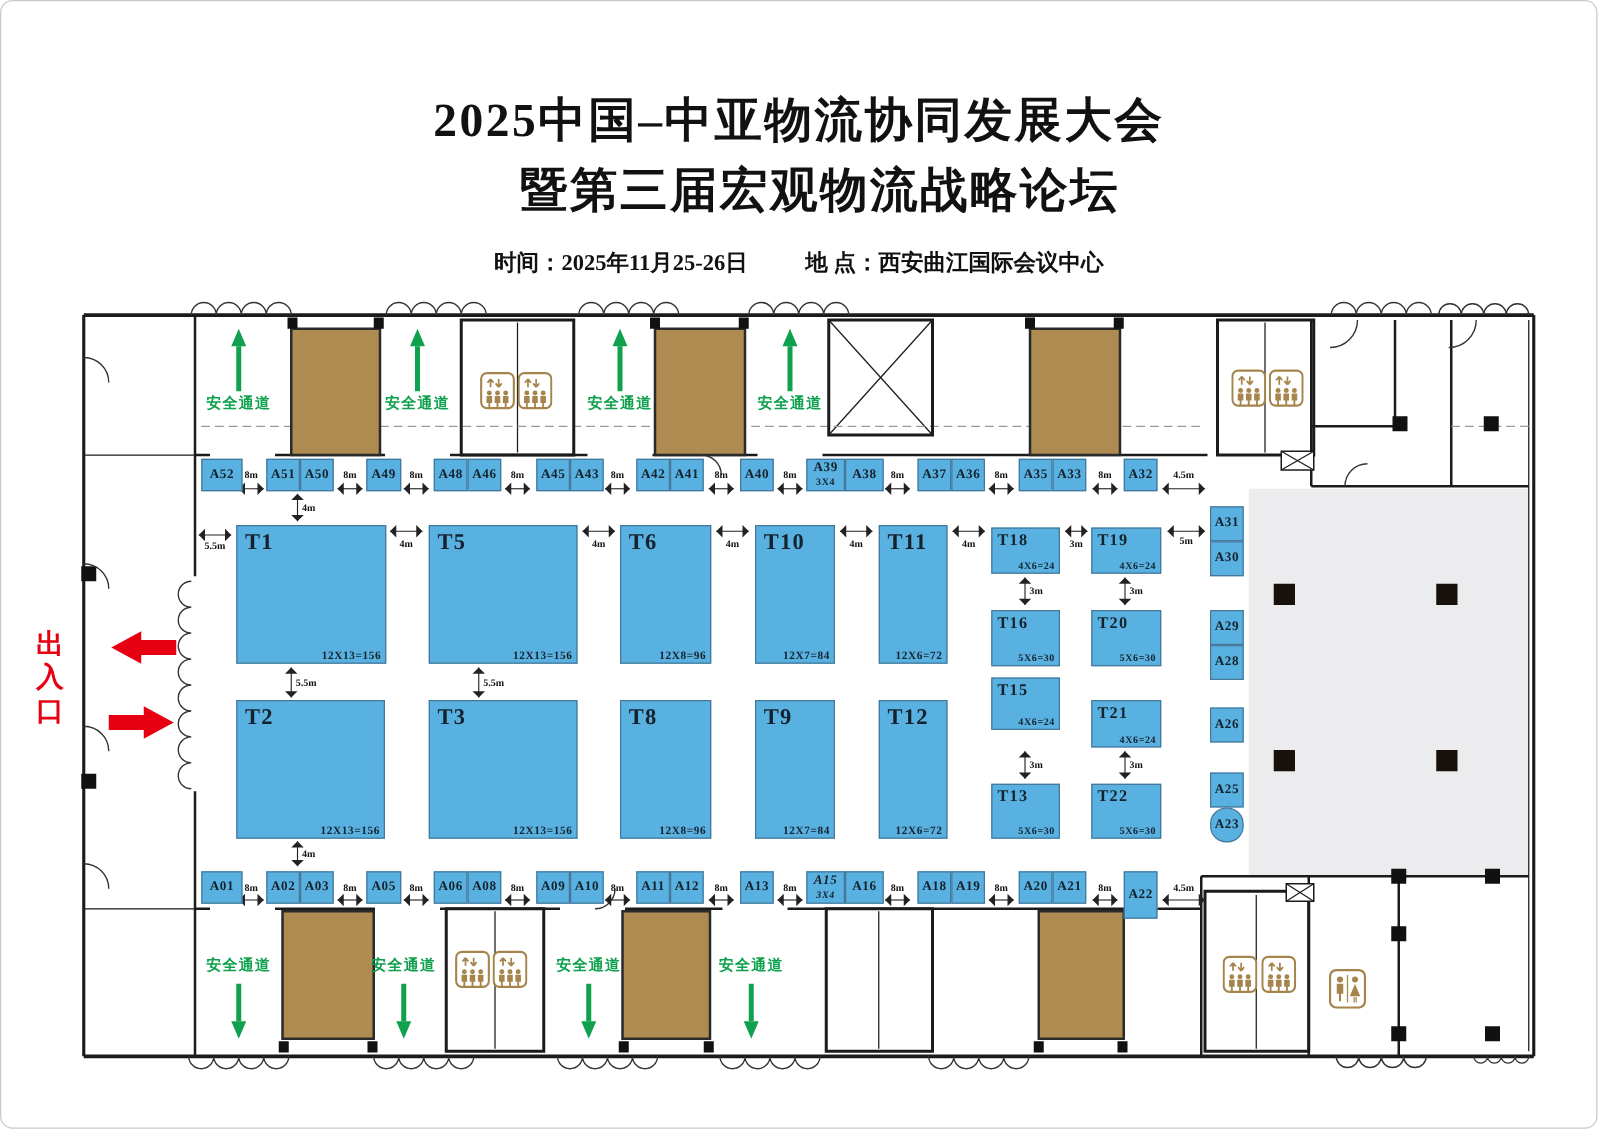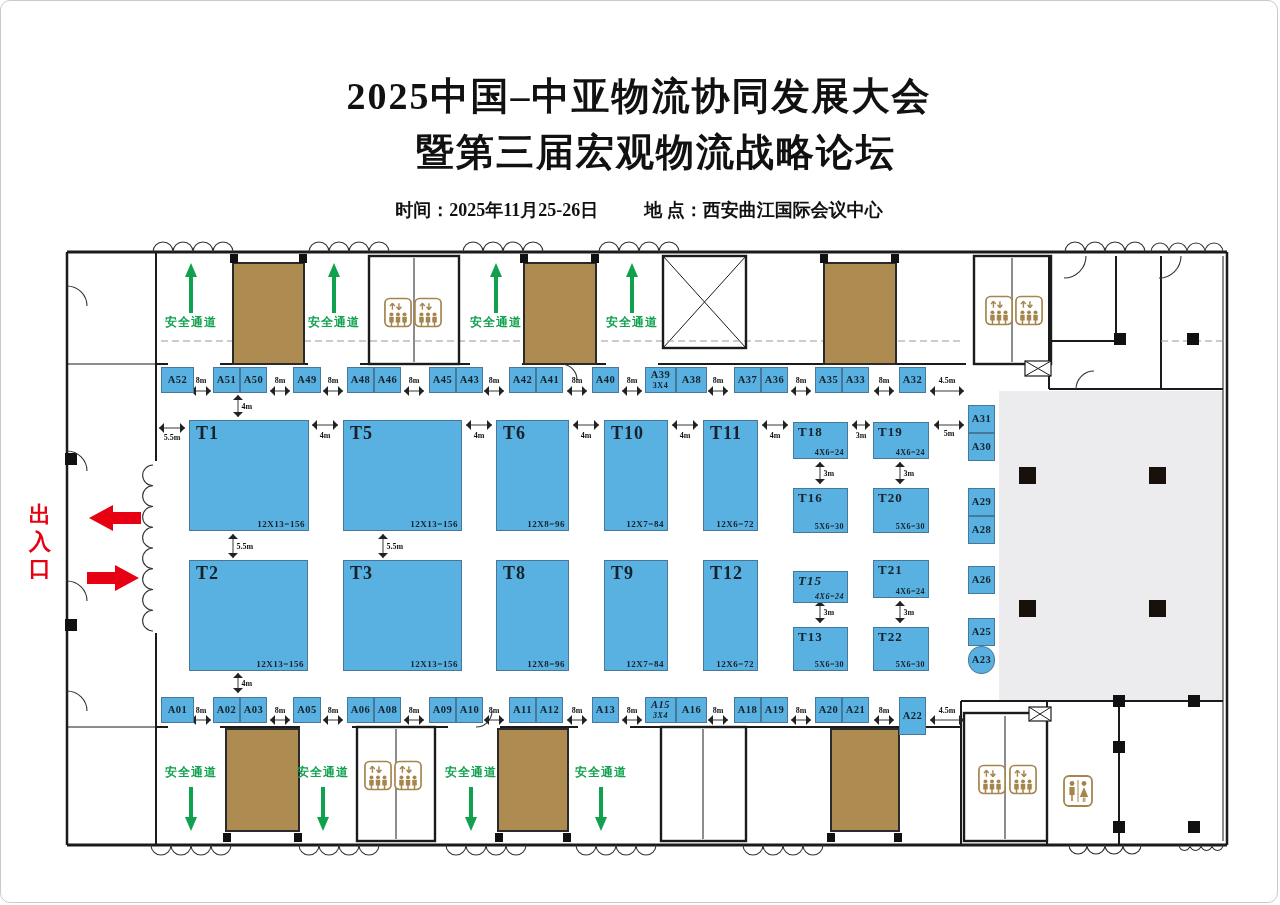--- a/index.html
+++ b/index.html
@@ -469,21 +469,21 @@
           <span class="bsize">12X8=96</span>
         </div>
         <div class="booth large" style="left: 603px; top: 559px; width: 64px; height: 111px;">
           <span class="bid">T9</span>
           <span class="bsize">12X7=84</span>
         </div>
         <div class="booth large" style="left: 702px; top: 559px; width: 55px; height: 111px;">
           <span class="bid">T12</span>
           <span class="bsize">12X6=72</span>
         </div>
-        <div class="booth mid" style="left: 792px; top: 570px; width: 55px; height: 32px; font-style: italic;">
+        <div class="booth mid" style="left: 792px; top: 541px; width: 55px; height: 42px;">
           <span class="bid">T15</span>
           <span class="bsize">4X6=24</span>
         </div>
         <div class="booth mid" style="left: 872px; top: 559px; width: 56px; height: 38px;">
           <span class="bid">T21</span>
           <span class="bsize">4X6=24</span>
         </div>
         <div class="booth mid" style="left: 792px; top: 626px; width: 55px; height: 44px;">
           <span class="bid">T13</span>
           <span class="bsize">5X6=30</span>

